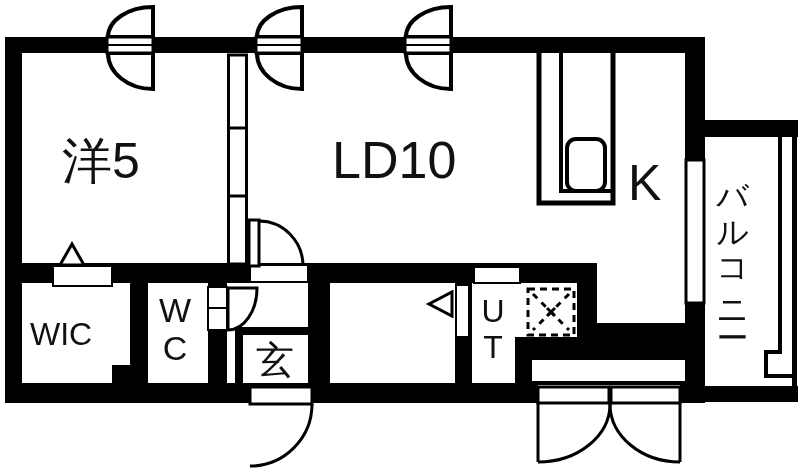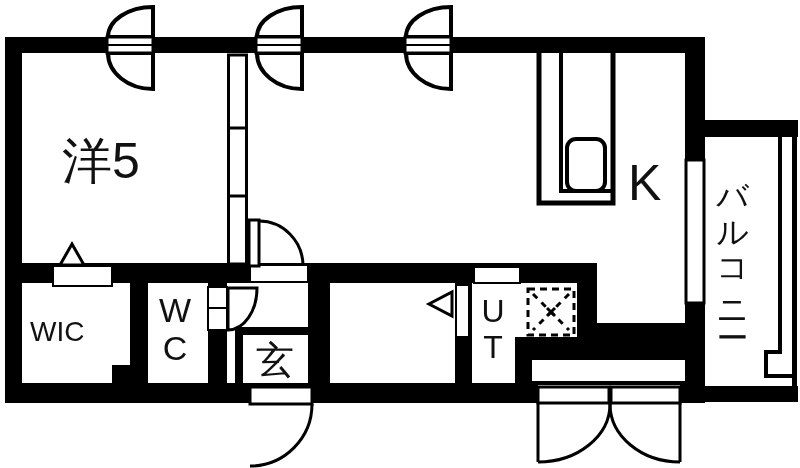--- a/index.html
+++ b/index.html
@@ -120,20 +120,21 @@
       <rect x="538" y="387" width="71" height="16" fill="#fff" stroke="#000" stroke-width="3"></rect>
       <rect x="611" y="387" width="69" height="16" fill="#fff" stroke="#000" stroke-width="3"></rect>
       <line x1="538" y1="403" x2="538" y2="462" stroke="#000" stroke-width="3"></line>
       <line x1="680" y1="403" x2="680" y2="462" stroke="#000" stroke-width="3"></line>
       <path d="M 538 462 A 72 58 0 0 0 610 404" fill="none" stroke="#000" stroke-width="3"></path>
       <path d="M 680 462 A 70 58 0 0 1 610 404" fill="none" stroke="#000" stroke-width="3"></path>
     </g>
   </svg>
 
   <div class="lbl" style="left:62px;top:136px;font-size:50px">洋5</div>
+  <div class="lbl" style="left:332px;top:134px;font-size:52px">LD10</div>
   <div class="lbl" style="left:628px;top:158px;font-size:50px">K</div>
   <div class="lbl vtext" style="left:717px;top:160px;font-size:32px;letter-spacing:4px">バルコニー</div>
-  <div class="lbl" style="left:30px;top:318px;font-size:28px">WIC</div>
+  <div class="lbl" style="left:30px;top:318px;font-size:32px">WIC</div>
   <div class="lbl vtext upright" style="left:158px;top:291px;font-size:34px">WC</div>
   <div class="lbl" style="left:256px;top:341px;font-size:38px">玄</div>
   <div class="lbl vtext upright" style="left:477px;top:293px;font-size:32px">UT</div>
 
 </div>
 
 </body></html>

